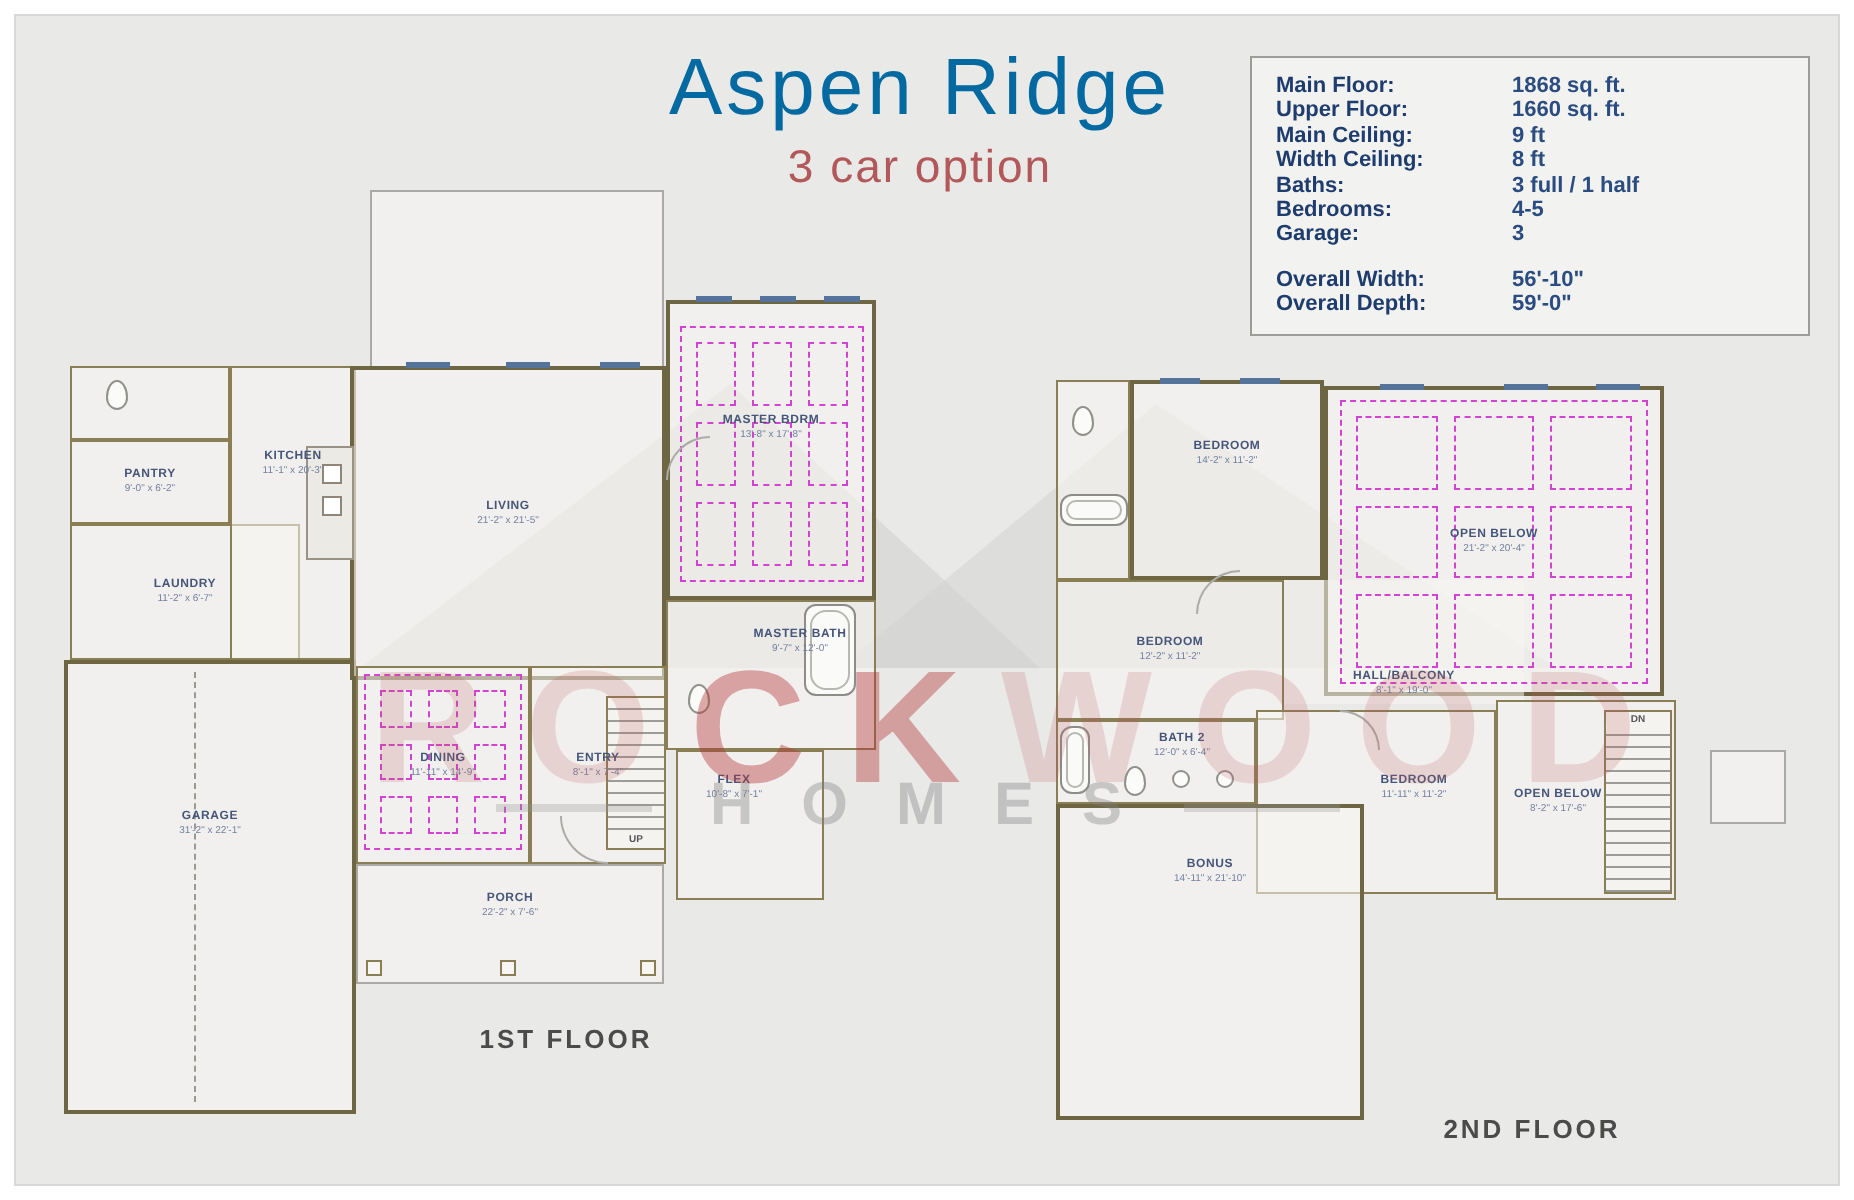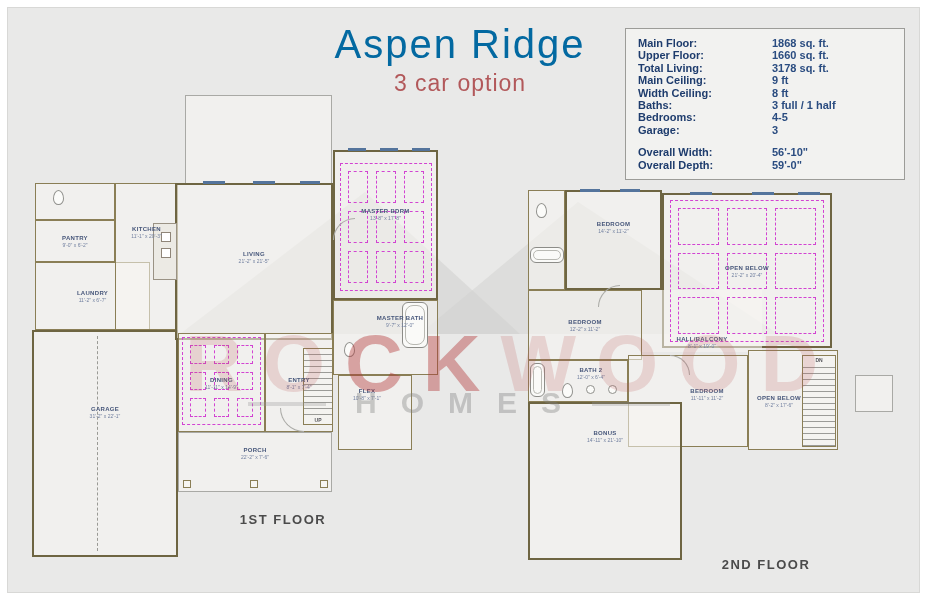--- a/index.html
+++ b/index.html
@@ -9,21 +9,21 @@
            background:#e9e9e8; border:1px solid #d8d8d6; }
 
   
   .title-block { position:absolute; left:250px; top:22px; width:420px; text-align:center; z-index:5; }
   .plan-title { font-size:40px; letter-spacing:2px; color:#0369a1; font-weight:normal; }
   .plan-subtitle { font-size:23px; letter-spacing:1px; color:#b2585a; margin-top:3px; }
 
   
   .info-box { position:absolute; left:625px; top:28px; width:280px; min-height:136px; z-index:5;
               background:#f2f2f0; border:1px solid #9c9c98; padding:8px 10px 8px 12px; }
-  .info-row { display:flex; line-height:12.4px;gap:16px; }
+  .info-row { display:flex; line-height:12.4px; }
   .info-row.spacer { height:10px; }
   .ilabel { width:118px; font-size:11px; font-weight:bold; color:#1e3c6d; }
   .ivalue { flex:1; font-size:11px; font-weight:bold; color:#2a4c80; }
 
   
   .mountain-svg { position:absolute; left:0; top:0; z-index:1; pointer-events:none; }
   .wm-word { position:absolute; left:185px; top:318px; z-index:3; pointer-events:none;
              font-size:80px; font-weight:bold; letter-spacing:20px; color:rgba(188,88,88,0.20); white-space:nowrap; }
   .wm-word .wm-dark { color:rgba(178,55,55,0.42); }
   .wm-homes { position:absolute; left:330px; top:386px; width:280px; z-index:3; pointer-events:none;
@@ -96,24 +96,20 @@
 
   <div class="info-box">
     <div id="info-rows">
         <div class="info-row">
           <span class="ilabel">Main Floor:</span>
           <span class="ivalue">1868 sq. ft.</span>
         </div>
         <div class="info-row">
           <span class="ilabel">Upper Floor:</span>
           <span class="ivalue">1660 sq. ft.</span>
-        </div>
-        <div class="info-row">
-          <span class="ilabel">Total Living:</span>
-          <span class="ivalue">3178 sq. ft.</span>
         </div>
         <div class="info-row">
           <span class="ilabel">Main Ceiling:</span>
           <span class="ivalue">9 ft</span>
         </div>
         <div class="info-row">
           <span class="ilabel">Width Ceiling:</span>
           <span class="ivalue">8 ft</span>
         </div>
         <div class="info-row">

